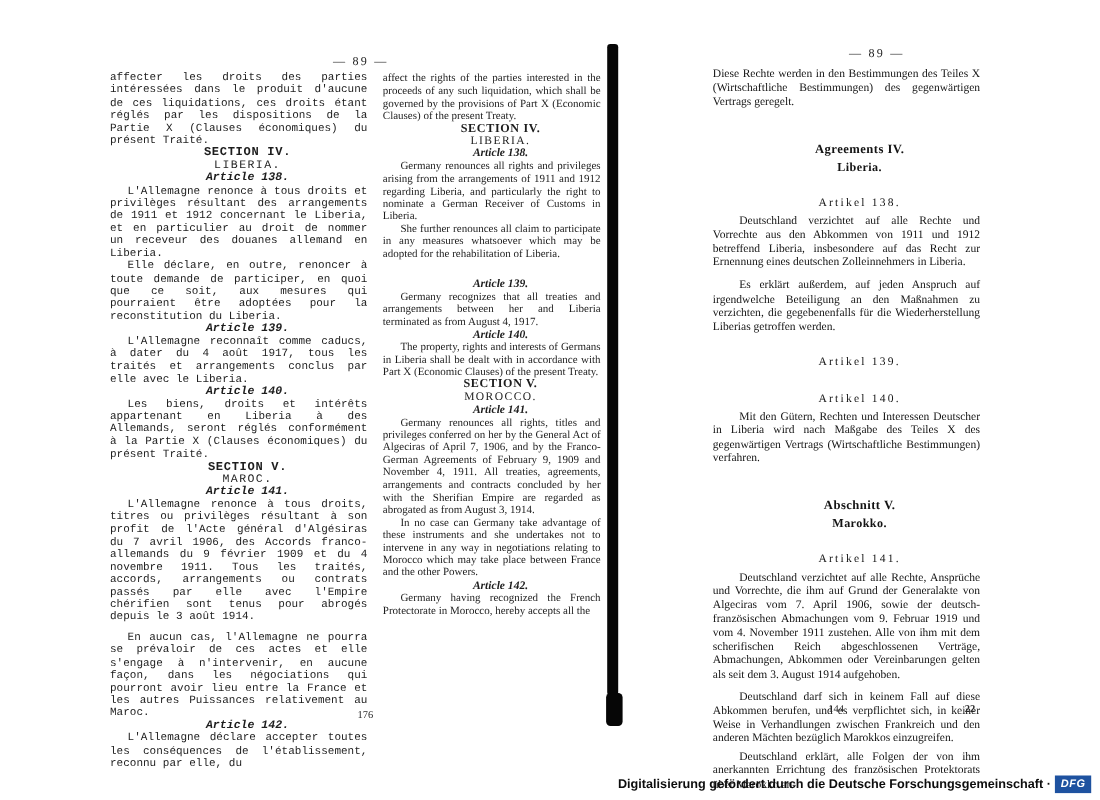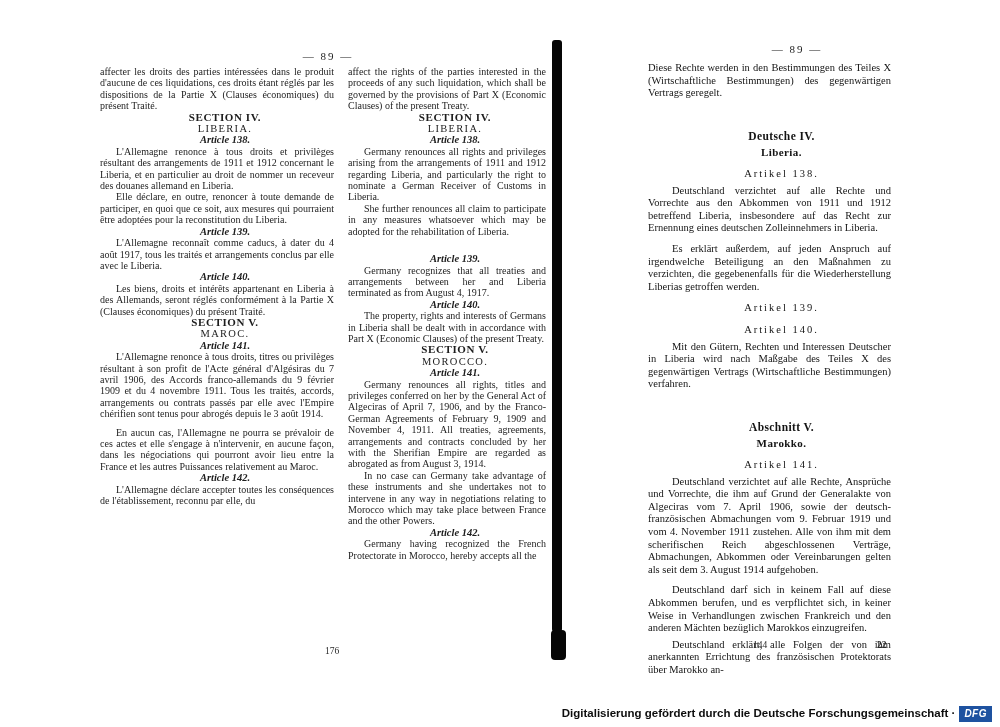--- a/index.html
+++ b/index.html
@@ -4,34 +4,34 @@
 <style>
   html,body{margin:0;padding:0;}
   body{width:1000px;height:727px;background:#ffffff;position:relative;overflow:hidden;
        font-family:"Liberation Serif","DejaVu Serif",serif;}
 
   .pgnum{position:absolute;font-size:11px;color:#222;letter-spacing:2px;text-align:center;width:90px;}
   .pgnum.left{top:50px;left:283px;}
   .pgnum.right{top:43px;left:752px;}
 
   .col{position:absolute;text-align:justify;color:#1d1d1d;}
-  .col-fr{left:100px;top:66px;width:234px;font-size:10px;line-height:11.4px;}
+  .col-fr{left:100px;top:66px;width:234px;font-size:10px;line-height:11.4px;font-family:Liberation Mono, monospace;}
   .col-en{left:348px;top:66px;width:198px;font-size:10px;line-height:11.4px;}
   .col-de{left:648px;top:62px;width:243px;font-size:10.5px;line-height:12.6px;color:#141414;}
 
   .col p{margin:0;text-indent:16px;}
   .col-de p{margin:4px 0 0;text-indent:24px;}
 
   .sec{text-align:center;font-weight:bold;font-size:11px;letter-spacing:.6px;margin:25px 0 0;text-indent:0;}
   .secsub{text-align:center;font-size:10.5px;letter-spacing:1.3px;margin:5px 0 0;text-indent:0;}
   .art{text-align:center;font-style:italic;font-weight:bold;font-size:10.5px;margin:9px 0 2px;text-indent:0;}
 
   .col-de .sec{font-size:11.5px;letter-spacing:.4px;margin-top:30px;}
   .col-de .secsub{font-weight:bold;font-size:11px;letter-spacing:.4px;margin-top:4px;}
-  .col-de .art{font-style:normal;font-weight:normal;letter-spacing:2px;font-size:10.5px;margin:9px 0 2px;}
+  .col-de .art{font-style:normal;font-weight:normal;letter-spacing:2px;font-size:10.5px;margin:20px 0 2px;}
 
   .gutter{position:absolute;left:552px;top:40px;width:10px;height:592px;background:#060606;border-radius:3px;}
   .gutter-foot{position:absolute;left:551px;top:630px;width:15px;height:30px;background:#060606;border-radius:4px;}
 
   .foot{position:absolute;font-size:9.5px;color:#2a2a2a;}
   .foot-176{top:646px;left:325px;}
   .foot-177{top:640px;left:753px;}
   .foot-22{top:640px;left:877px;font-weight:bold;}
 
   .banner{position:absolute;top:702px;left:0;width:992px;height:25px;text-align:right;
@@ -87,21 +87,21 @@
     <p class="secsub">MOROCCO.</p>
     <p class="art">Article 141.</p>
     <p>Germany renounces all rights, titles and privileges conferred on her by the General Act of Algeciras of April 7, 1906, and by the Franco-German Agreements of February 9, 1909 and November 4, 1911. All treaties, agreements, arrangements and contracts concluded by her with the Sherifian Empire are regarded as abrogated as from August 3, 1914.</p>
     <p>In no case can Germany take advantage of these instruments and she undertakes not to intervene in any way in negotiations relating to Morocco which may take place between France and the other Powers.</p>
     <p class="art">Article 142.</p>
     <p>Germany having recognized the French Protectorate in Morocco, hereby accepts all the</p>
   </div>
 
   <div class="col col-de">
     <p style="text-indent:0;margin-top:0">Diese Rechte werden in den Bestimmungen des Teiles X (Wirtschaftliche Bestimmungen) des gegenwärtigen Vertrags geregelt.</p>
-    <p class="sec">Deutsche IV.</p>
+    <p class="sec">Agreements IV.</p>
     <p class="secsub">Liberia.</p>
     <p class="art">Artikel 138.</p>
     <p>Deutschland verzichtet auf alle Rechte und Vorrechte aus den Abkommen von 1911 und 1912 betreffend Liberia, insbesondere auf das Recht zur Ernennung eines deutschen Zolleinnehmers in Liberia.</p>
     <p style="margin-top:8px">Es erklärt außerdem, auf jeden Anspruch auf irgendwelche Beteiligung an den Maßnahmen zu verzichten, die gegebenenfalls für die Wiederherstellung Liberias getroffen werden.</p>
     <p class="art">Artikel 139.</p>
     <p class="art">Artikel 140.</p>
     <p>Mit den Gütern, Rechten und Interessen Deutscher in Liberia wird nach Maßgabe des Teiles X des gegenwärtigen Vertrags (Wirtschaftliche Bestimmungen) verfahren.</p>
     <p class="sec">Abschnitt V.</p>
     <p class="secsub">Marokko.</p>
     <p class="art">Artikel 141.</p>

